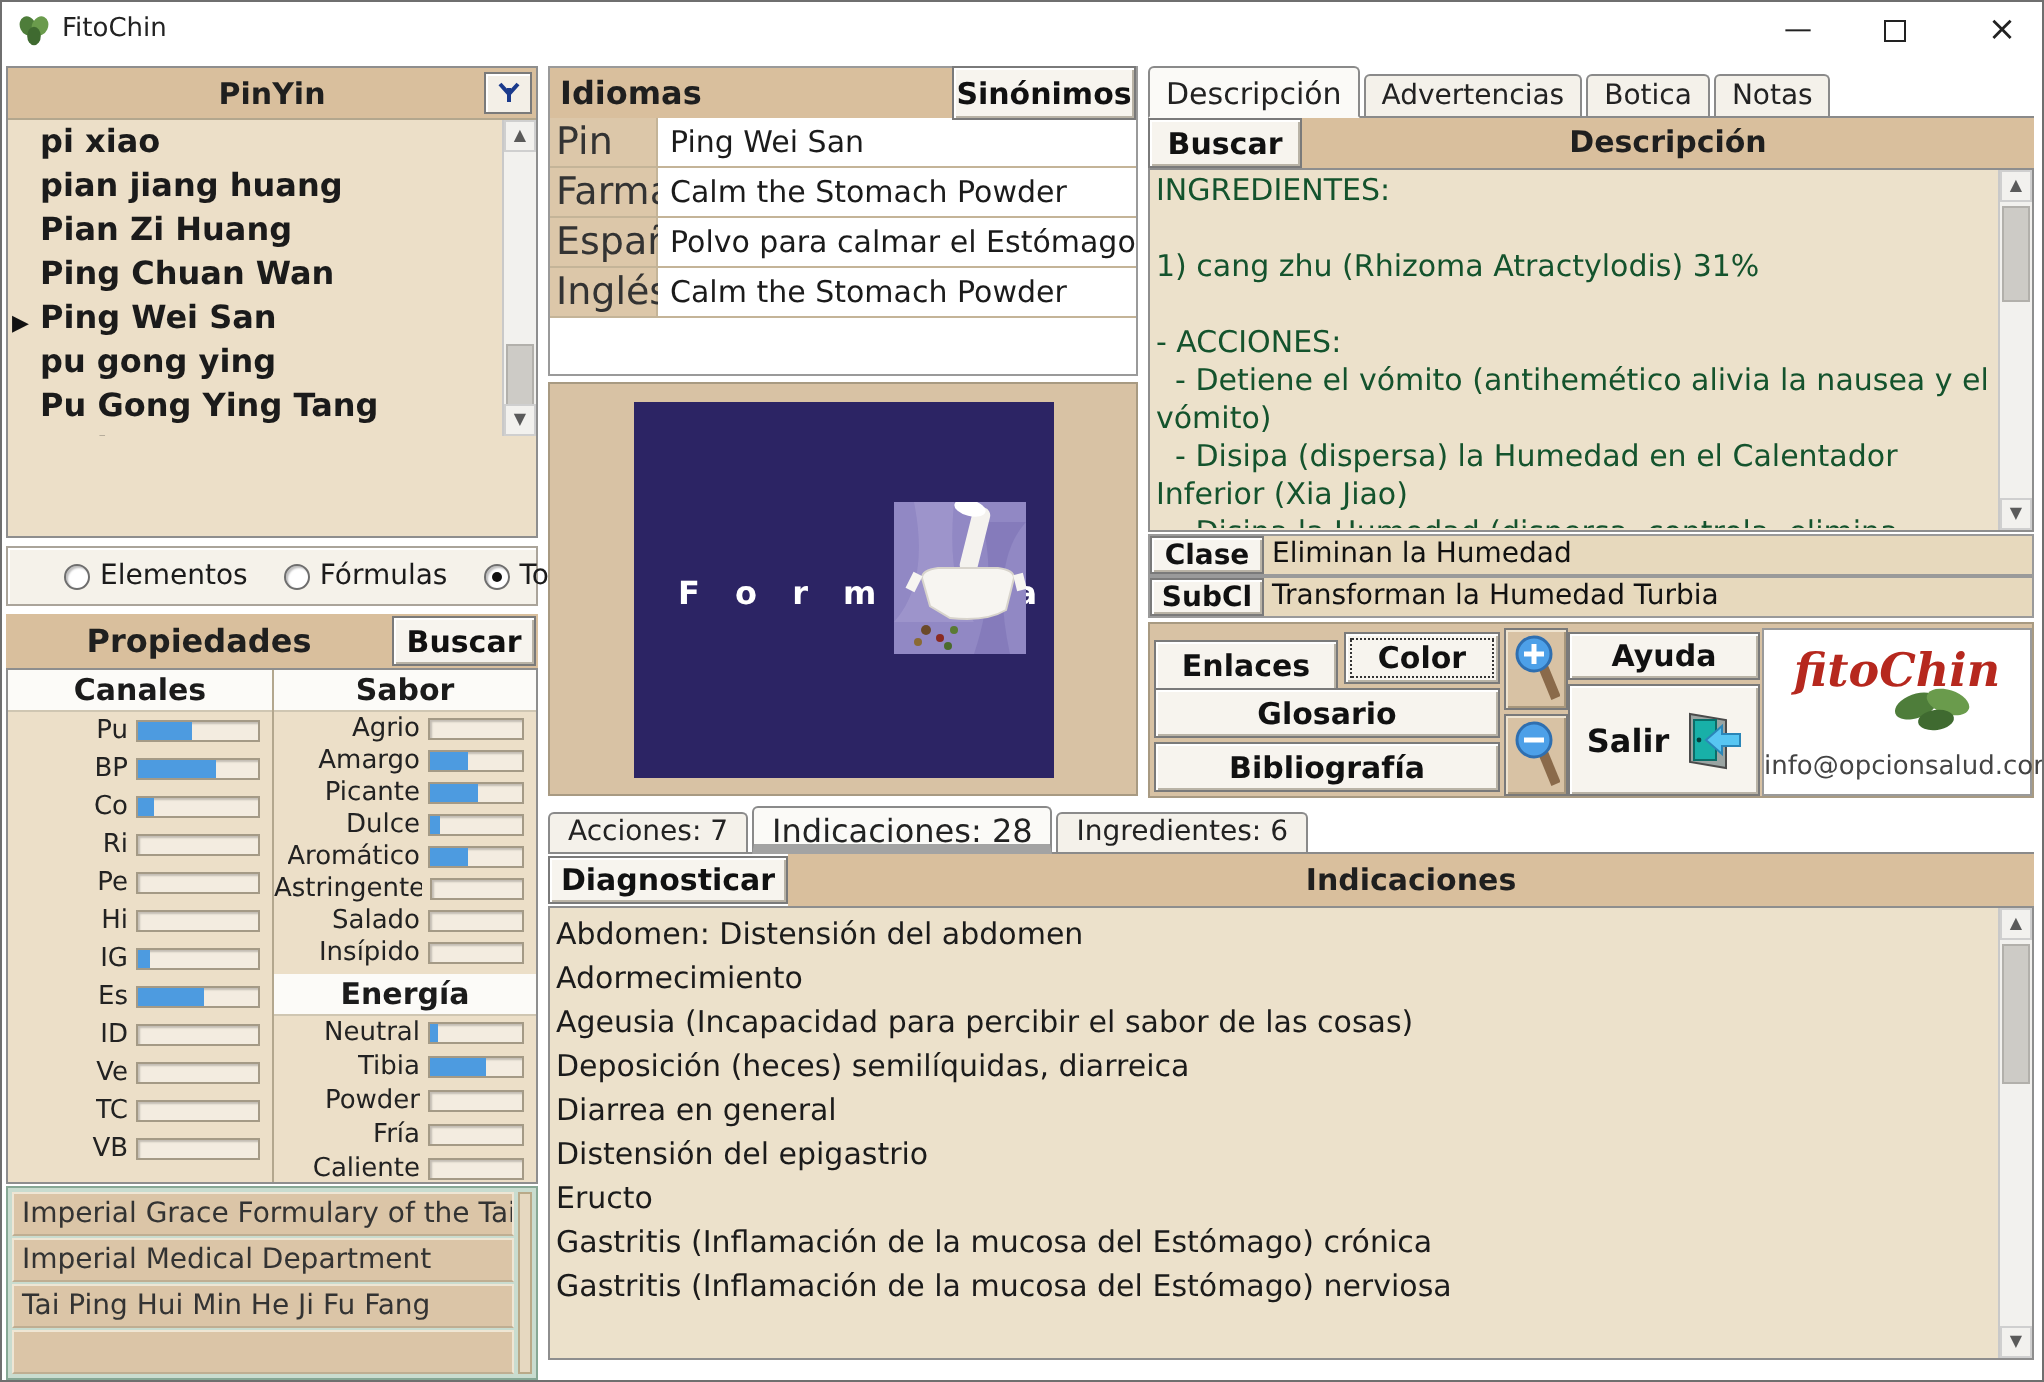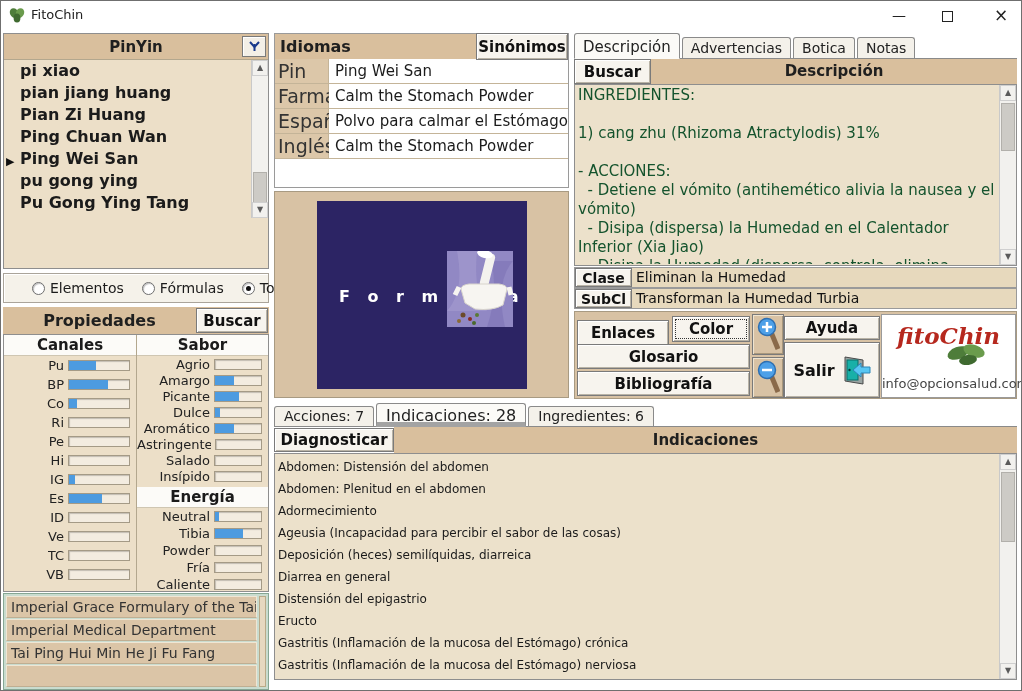--- a/index.html
+++ b/index.html
@@ -108,21 +108,21 @@
   .tabs2 { left:273px; top:402px; width:743px; height:24px; border-bottom:1px solid #8a8a8a; display:flex; align-items:flex-end; }
   .tab2 { background:#f4f1ea; border:1px solid #8a8a8a; border-bottom:none; border-radius:3px 3px 0 0; font-size:14px; padding:1px 9px 2px 9px; margin-right:2px; height:20px; color:#222; }
   .tab2.active { background:#fbfaf7; height:24px; font-size:16px; padding-top:2px; border-bottom:5px solid #a3a3a3; margin-bottom:-1px; }
 
   .diagbar { left:273px; top:426px; width:743px; height:26px; display:flex; }
   .diag-btn { width:120px; height:24px; margin-top:1px; }
   .diagbar .hd { flex:1; text-align:center; line-height:26px; font-size:15px; }
 
   .ind-list { left:273px; top:452px; width:743px; height:227px; background:#ece1cb; border:1px solid #8e8e8e; }
   .ind-items { position:absolute; left:3px; top:2px; right:19px; bottom:2px; overflow:hidden; }
-  .ind-item { font-size:12px; line-height:22px; white-space:nowrap; overflow:hidden; }
+  .ind-item { font-size:15px; line-height:22px; white-space:nowrap; overflow:hidden; }
 </style>
 </head>
 <body>
 
 <div id="app">
 
   <div class="abs titlebar">
     <svg class="abs" style="left:8px;top:6px" width="17" height="17" viewBox="0 0 17 17">
       <ellipse cx="5" cy="6" rx="4" ry="5" fill="#4e7d3a" transform="rotate(-25 5 6)"></ellipse>
       <ellipse cx="11" cy="6" rx="4" ry="5" fill="#6a9b4c" transform="rotate(25 11 6)"></ellipse>
@@ -485,21 +485,20 @@
   </div>
 
   <div class="abs diagbar">
     <button class="btn diag-btn">Diagnosticar</button>
     <div class="hd tanhdr">Indicaciones</div>
   </div>
 
   <div class="abs ind-list">
     <div class="ind-items">
       <div class="ind-item"><span>Abdomen: Distensión del abdomen</span></div>
-      <div class="ind-item"><span>Abdomen: Plenitud en el abdomen</span></div>
       <div class="ind-item"><span>Adormecimiento</span></div>
       <div class="ind-item"><span>Ageusia (Incapacidad para percibir el sabor de las cosas)</span></div>
       <div class="ind-item"><span>Deposición (heces) semilíquidas, diarreica</span></div>
       <div class="ind-item"><span>Diarrea en general</span></div>
       <div class="ind-item"><span>Distensión del epigastrio</span></div>
       <div class="ind-item"><span>Eructo</span></div>
       <div class="ind-item"><span>Gastritis (Inflamación de la mucosa del Estómago) crónica</span></div>
       <div class="ind-item"><span>Gastritis (Inflamación de la mucosa del Estómago) nerviosa</span></div>
     </div>
     <div class="vsb">

